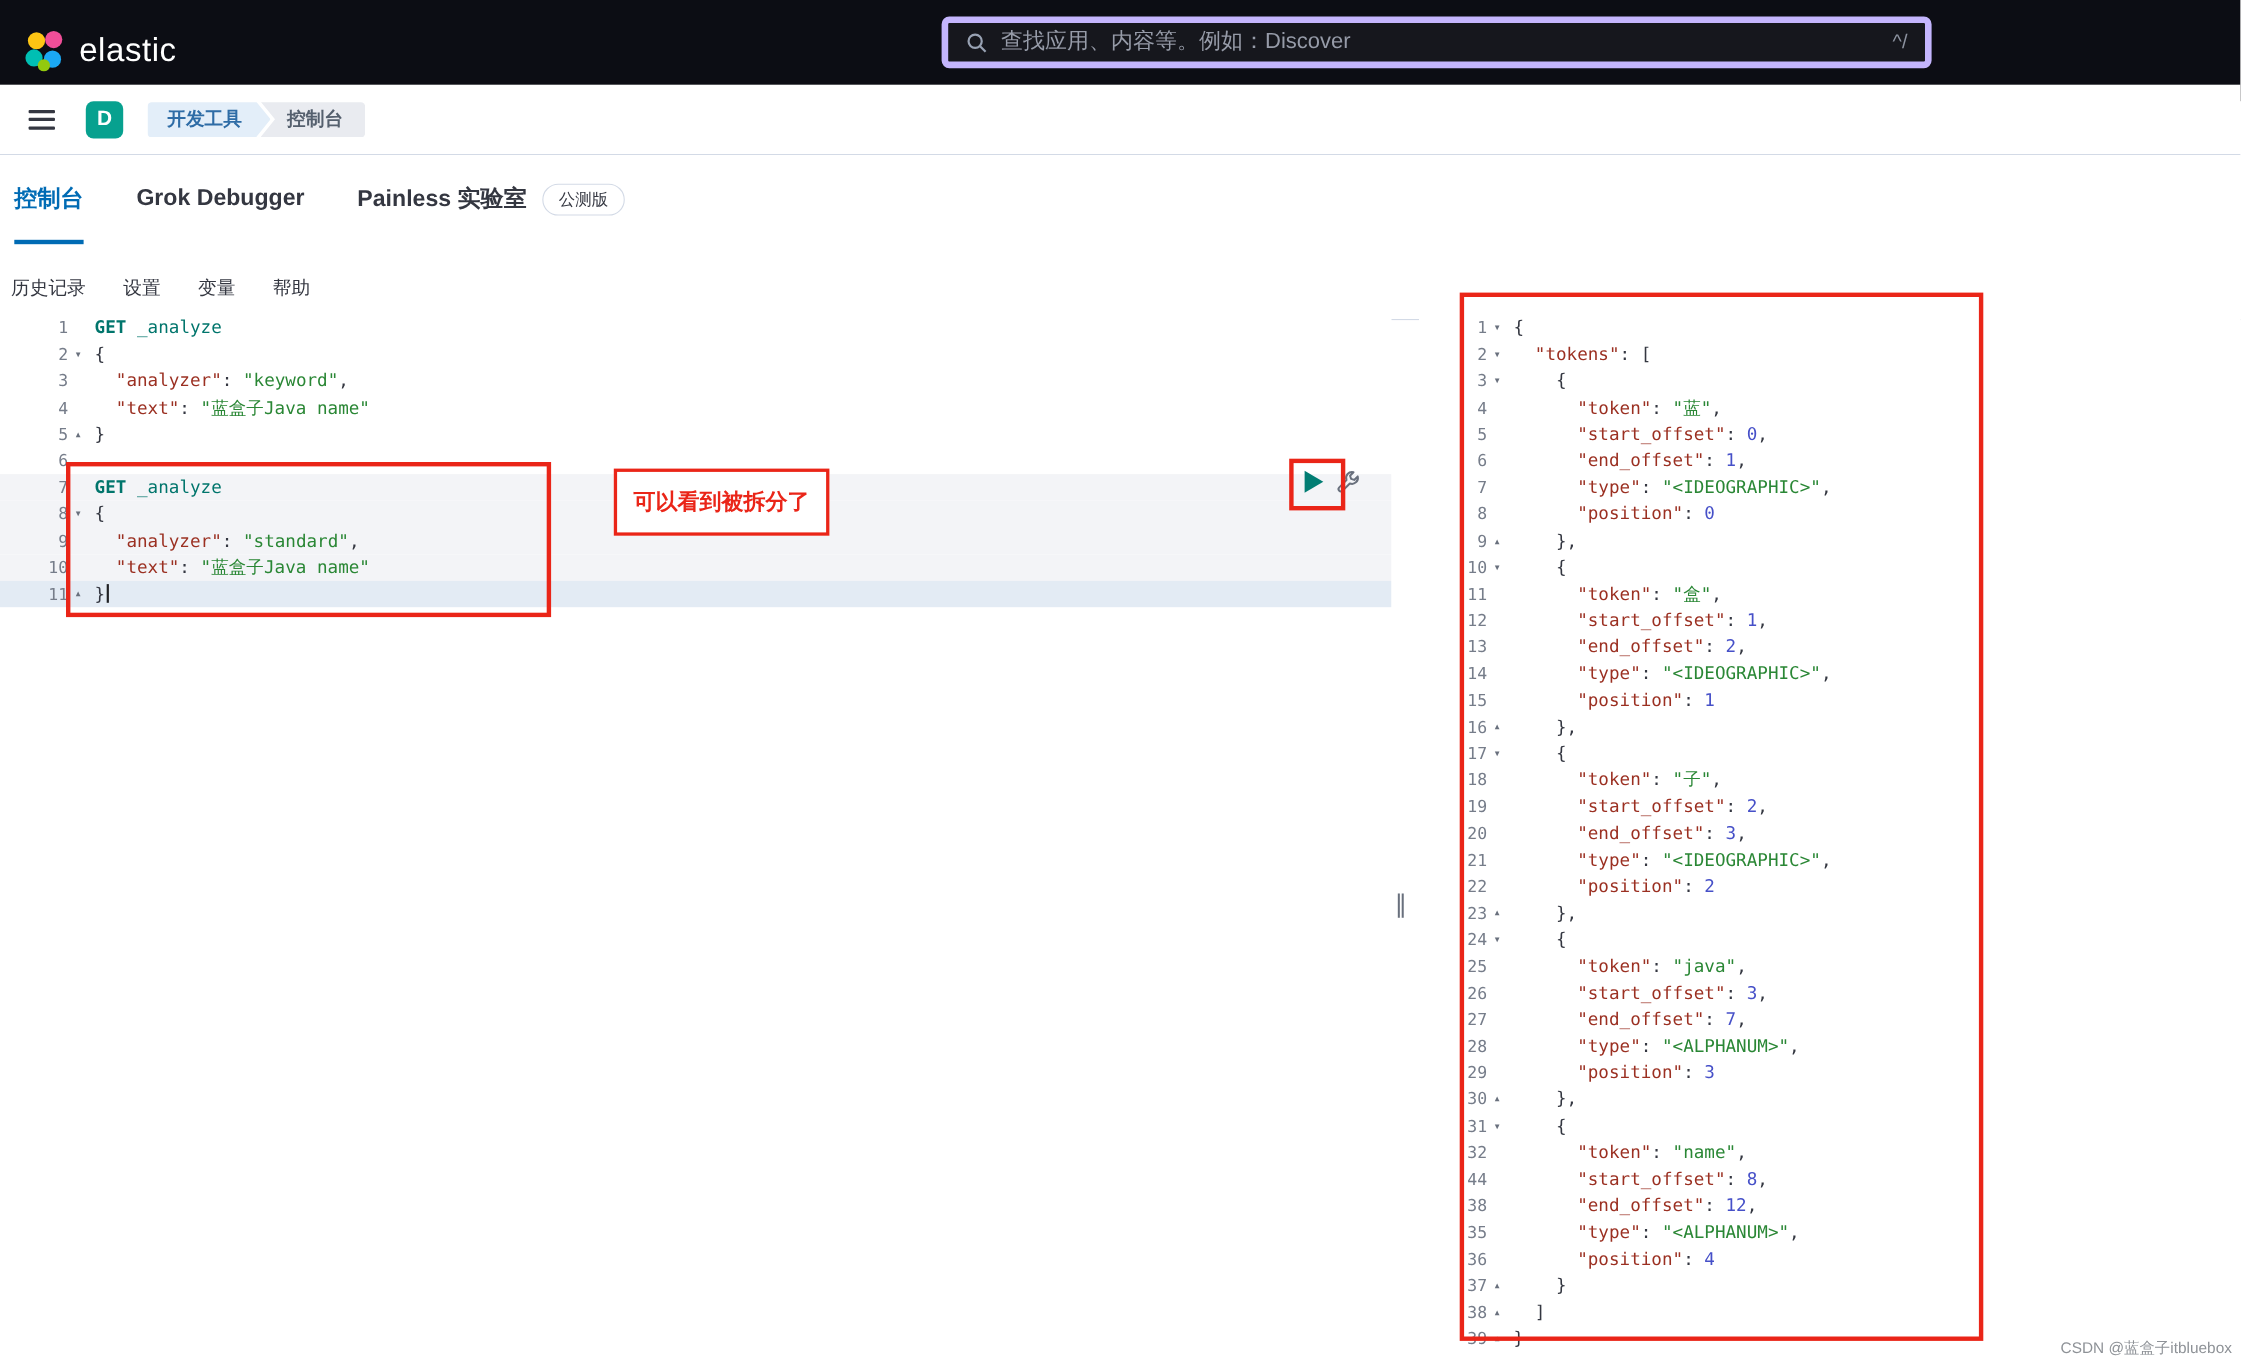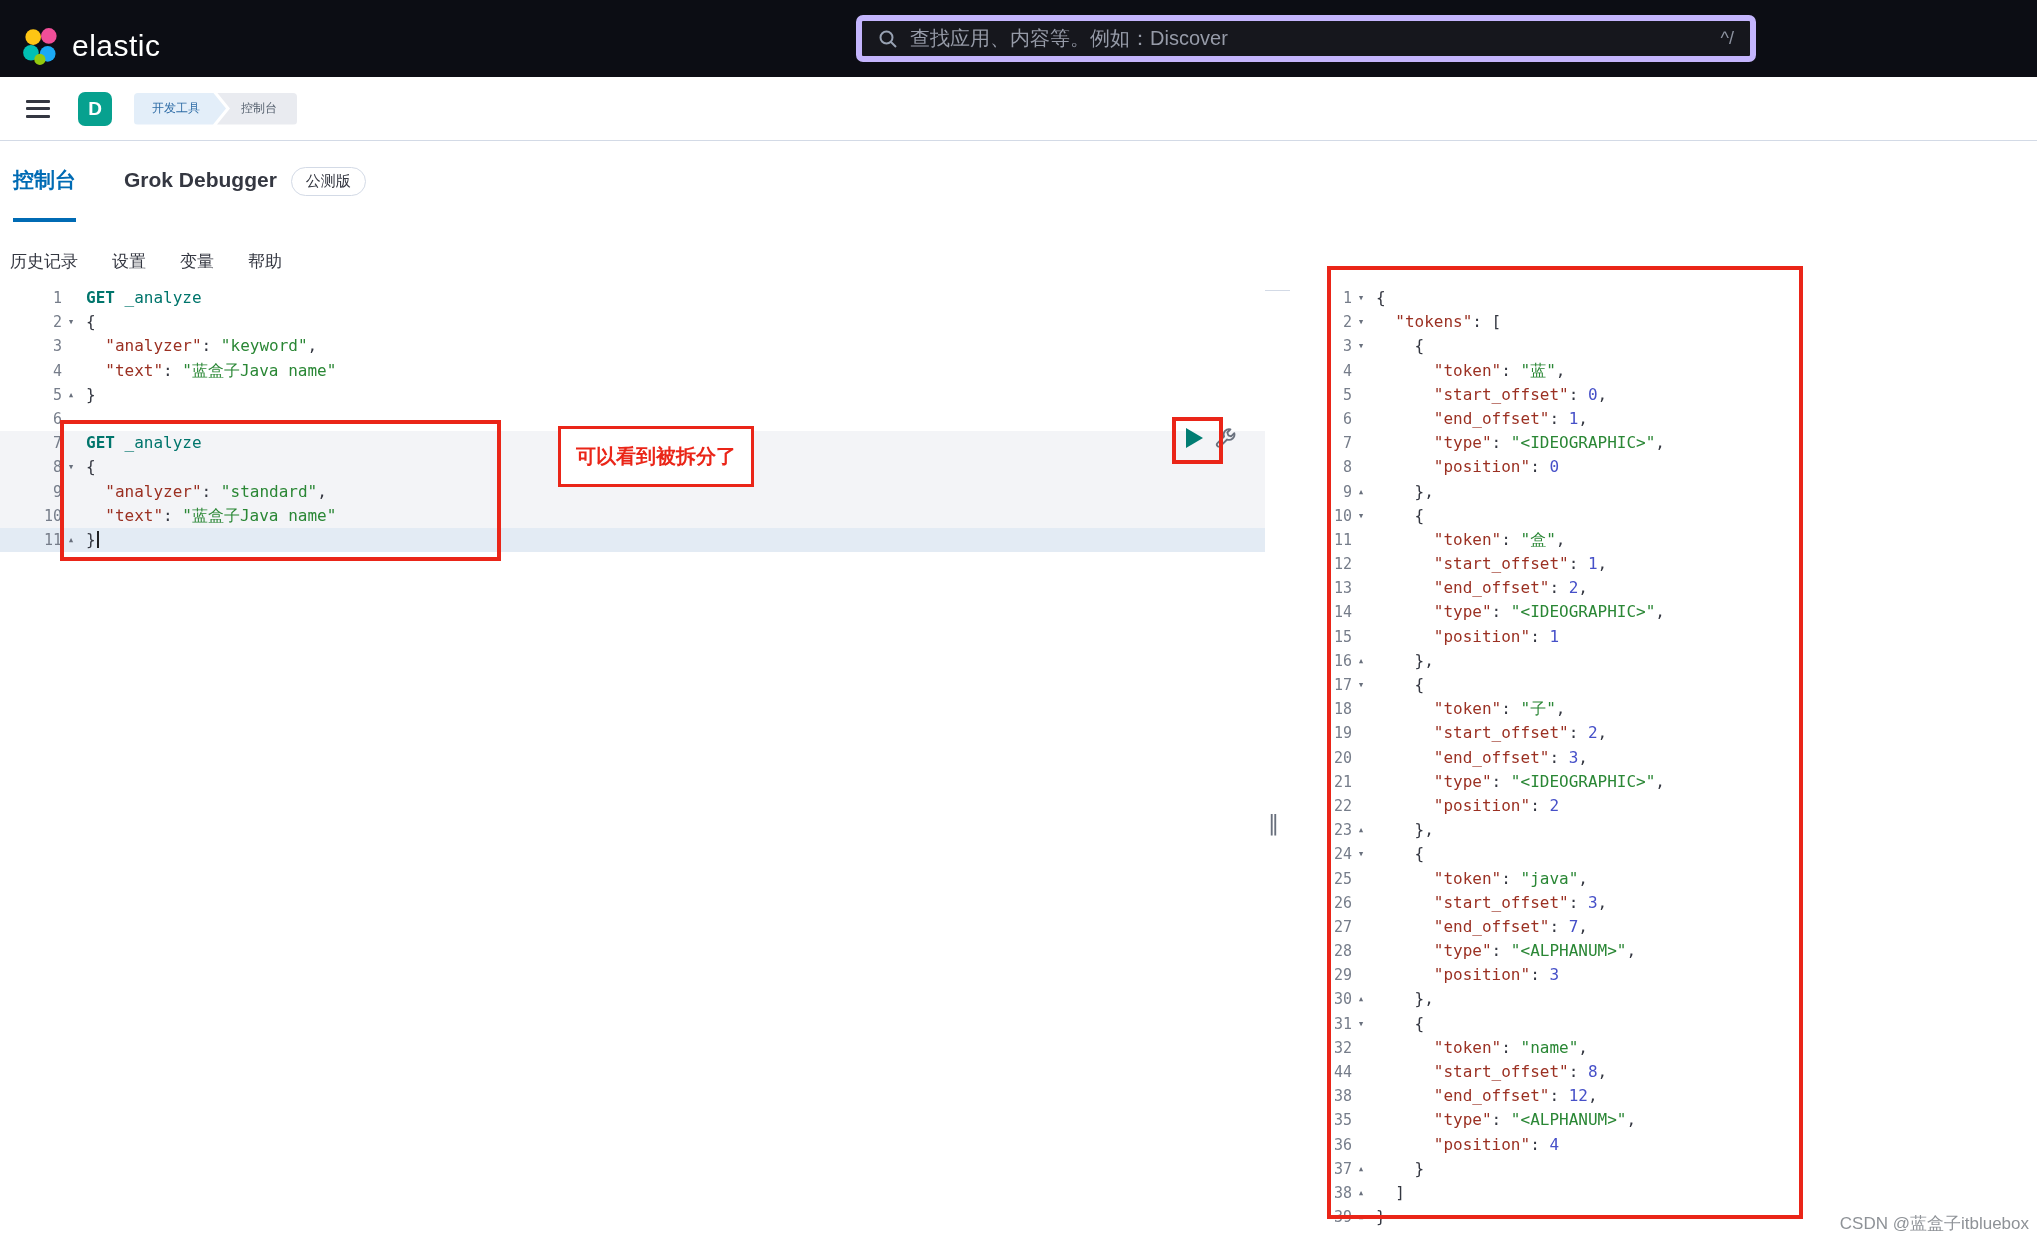--- a/index.html
+++ b/index.html
@@ -14,21 +14,21 @@
   .search-bar input { flex:1; background:transparent; border:none; outline:none; color:#e8eaf0; font-size:20px; margin-left:12px; font-family:"Liberation Sans", sans-serif; }
   .search-bar input::placeholder { color:#969ba8; }
   .shortcut { color:#8d93a0; font-size:18px; margin-left:10px; }
 
   
   .nav-row { position:absolute; left:0; top:77px; width:100%; height:64px; background:#fff; border-bottom:1px solid #d3dae6; display:flex; align-items:center; }
   .hamburger { margin-left:26px; width:24px; height:18px; display:flex; flex-direction:column; justify-content:space-between; cursor:pointer; }
   .hamburger span { display:block; height:3px; background:#343741; border-radius:1px; }
   .space-badge { margin-left:28px; width:34px; height:34px; border-radius:7px; background:#07a18f; color:#fff; font-weight:700; font-size:19px; display:flex; align-items:center; justify-content:center; }
   .breadcrumbs { display:flex; align-items:center; margin-left:22px; }
-  .crumb { height:32px; display:flex; align-items:center; font-size:12px; }
+  .crumb { height:32px; display:flex; align-items:center; font-size:17px;font-weight:bold; }
   .crumb-1 { background:#e3eef9; color:#2e6ca6; padding:0 26px 0 18px; clip-path:polygon(0 0, calc(100% - 13px) 0, 100% 50%, calc(100% - 13px) 100%, 0 100%); border-radius:4px 0 0 4px; }
   .crumb-2 { background:#e9ebf0; color:#55606e; padding:0 20px 0 24px; margin-left:-9px; clip-path:polygon(0 0, 100% 0, 100% 100%, 0 100%, 13px 50%); border-radius:0 4px 4px 0; }
 
   
   .tab-row { position:absolute; left:0; top:141px; width:100%; height:81px; background:#fff; display:flex; align-items:stretch; padding-left:13px; }
   .tab { display:flex; align-items:center; font-size:21px; font-weight:700; color:#343741; margin-right:48px; border-bottom:4px solid transparent; cursor:pointer; }
   .tab.active { color:#006bb4; border-bottom-color:#006bb4; }
   .beta-badge { align-self:center; margin-left:-34px; margin-right:0; border:1px solid #d3dae6; background:#fff; color:#343741; border-radius:15px; font-size:15px; padding:4px 14px; }
 
   
@@ -63,21 +63,21 @@
 
   
   .anno { position:absolute; border:3px solid #ea2518; pointer-events:none; z-index:50; }
   .box-request { left:60px; top:420px; width:441px; height:141px; border-width:4px; }
   .box-note { left:558px; top:426px; width:196px; height:61px; display:flex; align-items:center; justify-content:center; background:#fff; }
   .box-note span { color:#ea2518; font-size:20px; font-weight:700; }
   .box-play { left:1172px; top:417px; width:51px; height:47px; border-width:4px; }
   .box-response { left:1327px; top:266px; width:476px; height:953px; border-width:4px; }
 
   
-  .watermark { position:absolute; right:8px; bottom:8px; color:#8e9297; font-size:17px; }
+  .watermark { position:absolute; right:8px; bottom:8px; color:#8e9297; font-size:14px; }
 </style>
 </head>
 <body>
 
 <div class="page">
 
   <div class="top-header">
     <svg class="logo" viewBox="0 0 34 34">
       <circle cx="10" cy="9" r="7" fill="#fec514"></circle>
       <circle cx="24" cy="8" r="7" fill="#f04e98"></circle>
@@ -105,20 +105,21 @@
     <div class="space-badge">D</div>
     <div class="breadcrumbs">
       <div class="crumb crumb-1">开发工具</div>
       <div class="crumb crumb-2">控制台</div>
     </div>
   </div>
 
   <div class="tab-row">
     <div class="tab active">控制台</div>
     <div class="tab">Grok Debugger</div>
+    <div class="tab">Painless 实验室</div>
     <div class="beta-badge">公测版</div>
   </div>
 
   <div class="toolbar-row">
     <div class="tool-item">历史记录</div>
     <div class="tool-item">设置</div>
     <div class="tool-item">变量</div>
     <div class="tool-item">帮助</div>
   </div>
 

